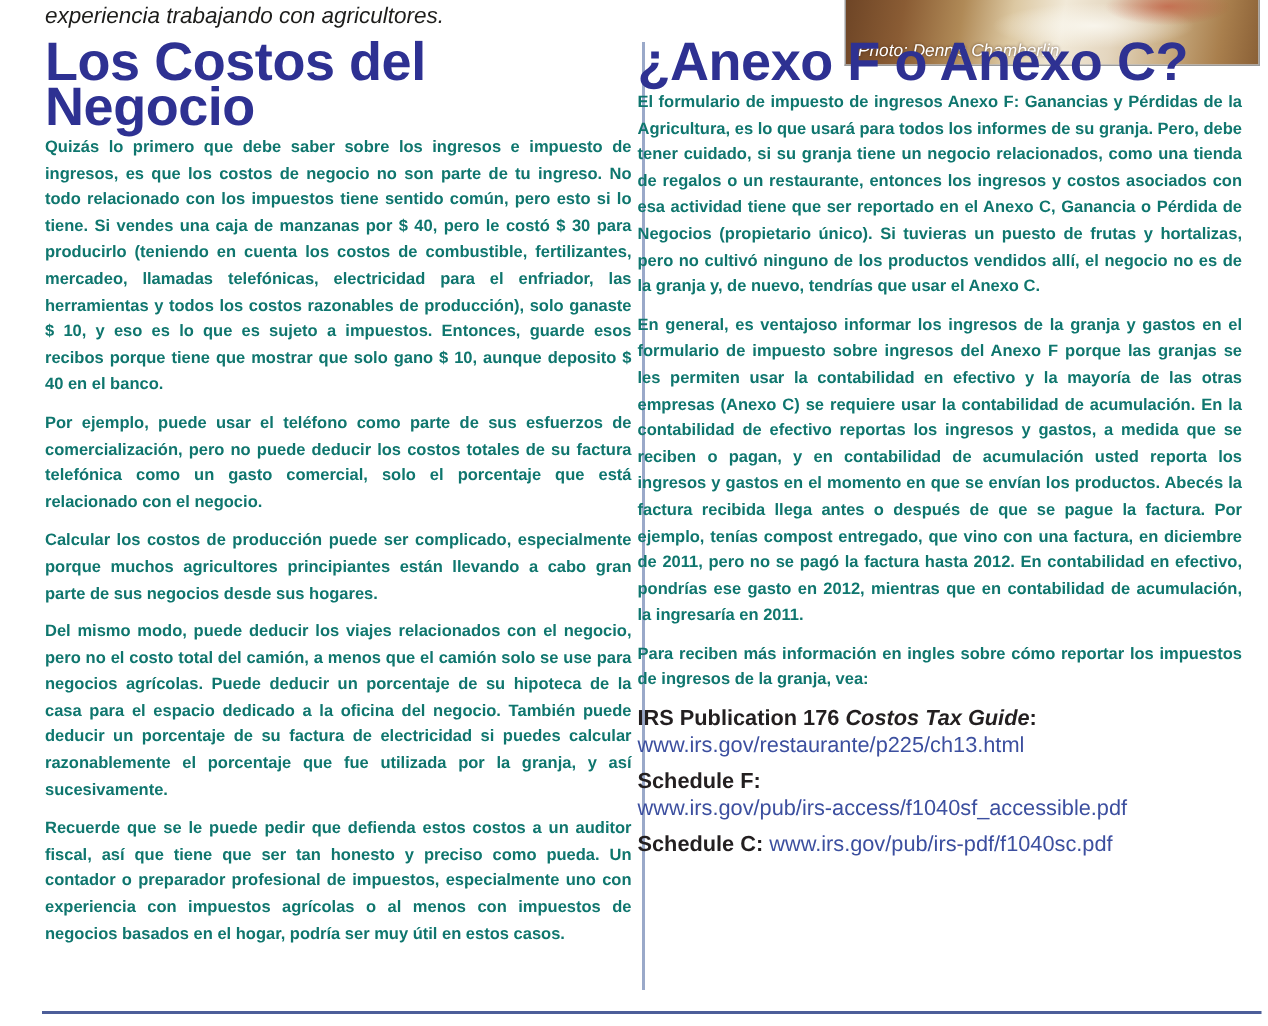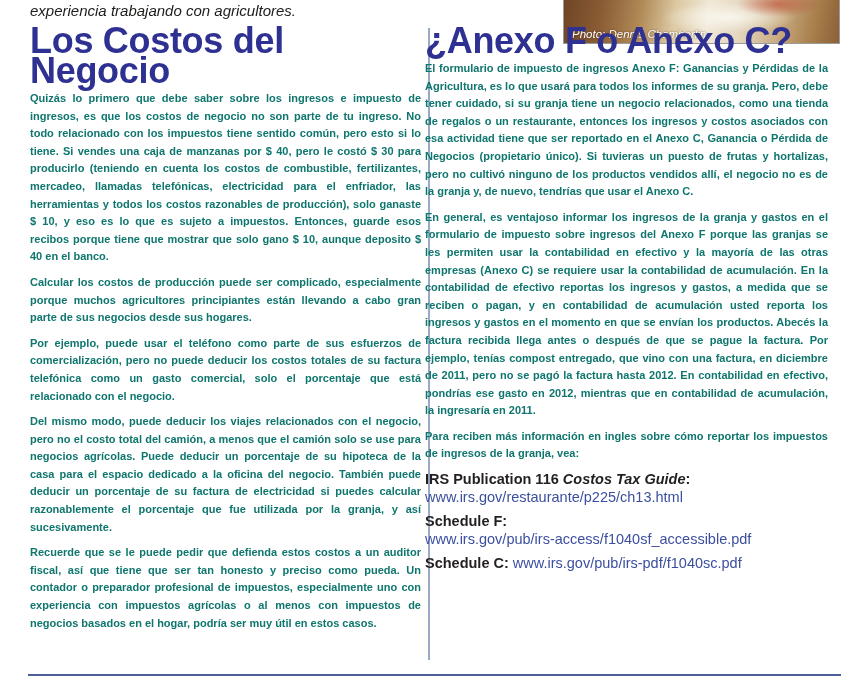--- a/index.html
+++ b/index.html
@@ -68,37 +68,37 @@
   <div class="photo-strip">
     <span class="photo-credit">Photo:  Dennis Chamberlin</span>
   </div>
 
   <div class="divider"></div>
 
   <div class="column col-left">
     <h1 class="article-heading">Los Costos del Negocio</h1>
     <div class="body-text">
       <p>Quizás lo primero que debe saber sobre los ingresos e impuesto de ingresos, es que los costos de negocio no son parte de tu ingreso. No todo relacionado con los impuestos tiene sentido común, pero esto si lo tiene. Si vendes una caja de manzanas por $ 40, pero le costó $ 30 para producirlo (teniendo en cuenta los costos de combustible, fertilizantes, mercadeo, llamadas telefónicas, electricidad para el enfriador, las herramientas y todos los costos razonables de producción), solo ganaste $ 10, y eso es lo que es sujeto a impuestos. Entonces, guarde esos recibos porque tiene que mostrar que solo gano $ 10, aunque deposito $ 40 en el banco.</p>
+      <p>Por ejemplo, puede usar el teléfono como parte de sus esfuerzos de comercialización, pero no puede deducir los costos totales de su factura telefónica como un gasto comercial, solo el porcentaje que está relacionado con el negocio.</p>
       <p>Calcular los costos de producción puede ser complicado, especialmente porque muchos agricultores principiantes están llevando a cabo gran parte de sus negocios desde sus hogares.</p>
-      <p>Por ejemplo, puede usar el teléfono como parte de sus esfuerzos de comercialización, pero no puede deducir los costos totales de su factura telefónica como un gasto comercial, solo el porcentaje que está relacionado con el negocio.</p>
       <p>Del mismo modo, puede deducir los viajes relacionados con el negocio, pero no el costo total del camión, a menos que el camión solo se use para negocios agrícolas. Puede deducir un porcentaje de su hipoteca de la casa para el espacio dedicado a la oficina del negocio. También puede deducir un porcentaje de su factura de electricidad si puedes calcular razonablemente el porcentaje que fue utilizada por la granja, y así sucesivamente.</p>
       <p>Recuerde que se le puede pedir que defienda estos costos a un auditor fiscal, así que tiene que ser tan honesto y preciso como pueda. Un contador o preparador profesional de impuestos, especialmente uno con experiencia con impuestos agrícolas o al menos con impuestos de negocios basados en el hogar, podría ser muy útil en estos casos.</p>
     </div>
   </div>
 
   <div class="column col-right">
     <h1 class="article-heading">¿Anexo F o Anexo C?</h1>
     <div class="body-text">
       <p>El formulario de impuesto de ingresos Anexo F: Ganancias y Pérdidas de la Agricultura, es lo que usará para todos los informes de su granja. Pero, debe tener cuidado, si su granja tiene un negocio relacionados, como una tienda de regalos o un restaurante, entonces los ingresos y costos asociados con esa actividad tiene que ser reportado en el Anexo C, Ganancia o Pérdida de Negocios (propietario único). Si tuvieras un puesto de frutas y hortalizas, pero no cultivó ninguno de los productos vendidos allí, el negocio no es de la granja y, de nuevo, tendrías que usar el Anexo C.</p>
       <p>En general, es ventajoso informar los ingresos de la granja y gastos en el formulario de impuesto sobre ingresos del Anexo F porque las granjas se les permiten usar la contabilidad en efectivo y la mayoría de las otras empresas (Anexo C) se requiere usar la contabilidad de acumulación. En la contabilidad de efectivo reportas los ingresos y gastos, a medida que se reciben o pagan, y en contabilidad de acumulación usted reporta los ingresos y gastos en el momento en que se envían los productos. Abecés la factura recibida llega antes o después de que se pague la factura. Por ejemplo, tenías compost entregado, que vino con una factura, en diciembre de 2011, pero no se pagó la factura hasta 2012. En contabilidad en efectivo, pondrías ese gasto en 2012, mientras que en contabilidad de acumulación, la ingresaría en 2011.</p>
       <p class="more-info">Para reciben más información en ingles sobre cómo reportar los impuestos de ingresos de la granja, vea:</p>
     </div>
 
     <div class="resource">
-      <div class="res-label"><span>IRS Publication 116</span> <span class="res-title-italic">Costos Tax Guide</span><span>:</span></div>
+      <div class="res-label"><span>IRS Publication 176</span> <span class="res-title-italic">Costos Tax Guide</span><span>:</span></div>
       <a class="link">www.irs.gov/restaurante/p225/ch13.html</a>
     </div>
 
     <div class="resource">
       <div class="res-label"><span>Schedule F</span><span>:</span></div>
       <a class="link">www.irs.gov/pub/irs-access/f1040sf_accessible.pdf</a>
     </div>
 
     <div class="resource inline-res">
       <span class="res-label"><span>Schedule C</span><span>:</span></span><a class="link">www.irs.gov/pub/irs-pdf/f1040sc.pdf</a>

